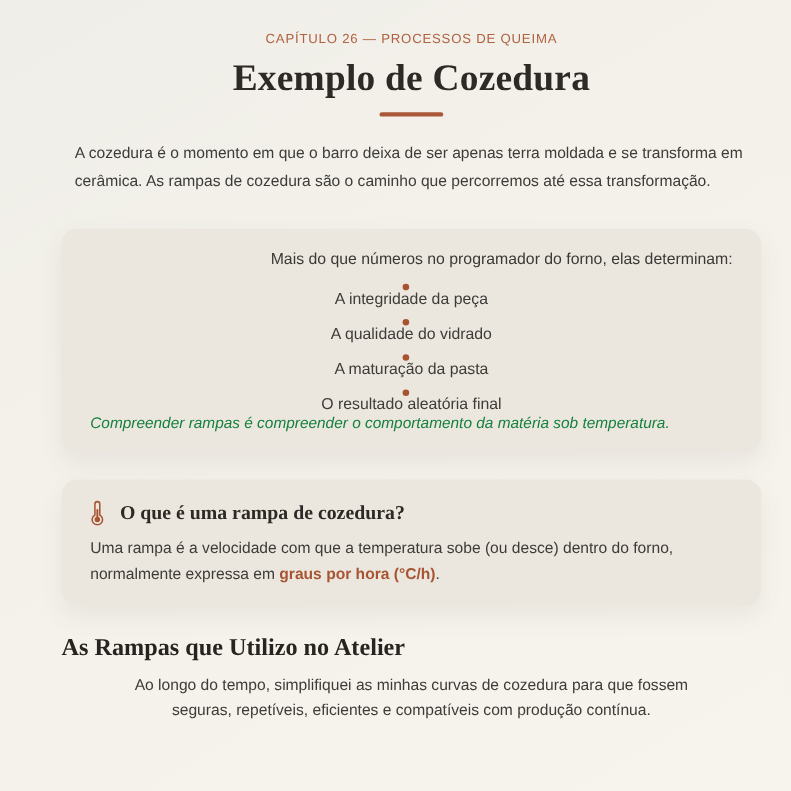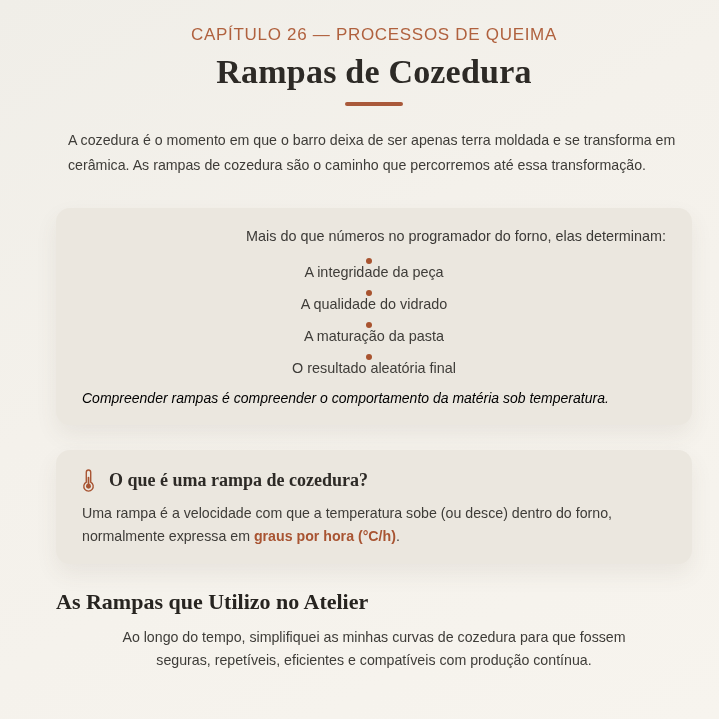--- a/index.html
+++ b/index.html
@@ -7,21 +7,21 @@
   body { font-family: "Liberation Sans", sans-serif; }
 
   .page {
     width: 719px; height: 719px; overflow: hidden;
     background: linear-gradient(150deg, #f0eee8 0%, #f4f1eb 40%, #f7f4ee 100%);
     padding-top: 28px;
   }
   .container { margin-left: 56px; width: 636px; }
 
   .eyebrow {
-    text-align: center; font-size: 17px; letter-spacing: 0.7px;
+    text-align: center; font-size: 12px; letter-spacing: 0.7px;
     color: #b0613e; font-weight: 400; line-height: 14px;
   }
   .title {
     text-align: center; font-family: "Liberation Serif", serif;
     font-weight: 700; font-size: 34px; line-height: 44px;
     color: #2d2a26; margin-top: 8px; letter-spacing: 0.2px;
   }
   .divider {
     width: 58px; height: 3.5px; background: #a9593a;
     margin: 8px auto 0 auto; border-radius: 2px;
@@ -37,22 +37,22 @@
   }
   .lead { font-size: 14.4px; line-height: 20px; color: #3b3936; text-align: right; }
   .bullets { list-style: none; margin-top: 12px; }
   .bullets li { display: flex; align-items: center; line-height: 16px; font-size: 14.4px; color: #3e3c38; flex-direction: column; }
   .bullets li + li { margin-top: 10px; }
   .dot {
     width: 6px; height: 6px; border-radius: 50%; background: #a8532f;
     margin-right: 10px; flex: 0 0 6px;
   }
   .note {
-    margin-top: 14px; font-style: italic; font-size: 14px;
-    line-height: 17px; color: #000000;
+    font-style: italic; font-size: 14px;
+    line-height: 17px; color: #15803d;
   }
 
   .card-def { margin-top: 25px; padding: 18px 26px 16px 26px; }
   .def-head { display: flex; align-items: center; gap: 14px; }
   .def-head h2 {
     font-family: "Liberation Serif", serif; font-weight: 700;
     font-size: 18px; line-height: 24px; color: #2d2a26;
   }
   .thermo { display: inline-flex; flex: 0 0 auto; }
   .def-body { margin-top: 10px; font-size: 14.2px; line-height: 23px; color: #3e3c38; }
@@ -73,21 +73,21 @@
   }
 </style>
 </head>
 <body>
 
 <div class="page">
   <div class="container">
 
     <header>
       <div class="eyebrow">CAPÍTULO 26 — PROCESSOS DE QUEIMA</div>
-      <h1 class="title">Rampas de Cozedura</h1>
+      <h1 class="title">Exemplo de Cozedura</h1>
       <div class="divider"></div>
     </header>
 
     <p class="intro">A cozedura é o momento em que o barro deixa de ser apenas terra moldada e se transforma em cerâmica. As rampas de cozedura são o caminho que percorremos até essa transformação.</p>
 
     <section class="card">
       <p class="lead">Mais do que números no programador do forno, elas determinam:</p>
       <ul class="bullets">
         <li>
           <span class="dot"></span>

